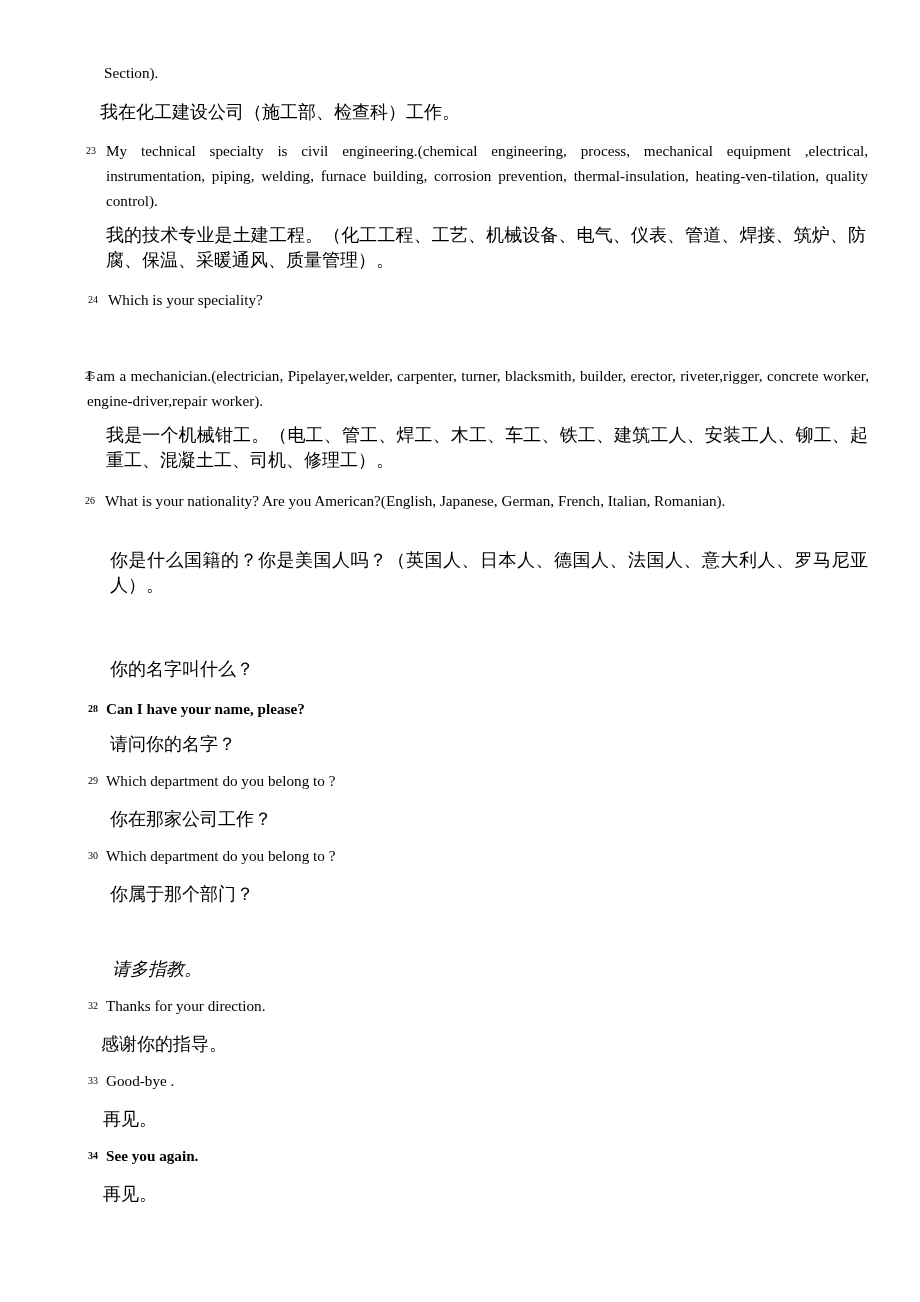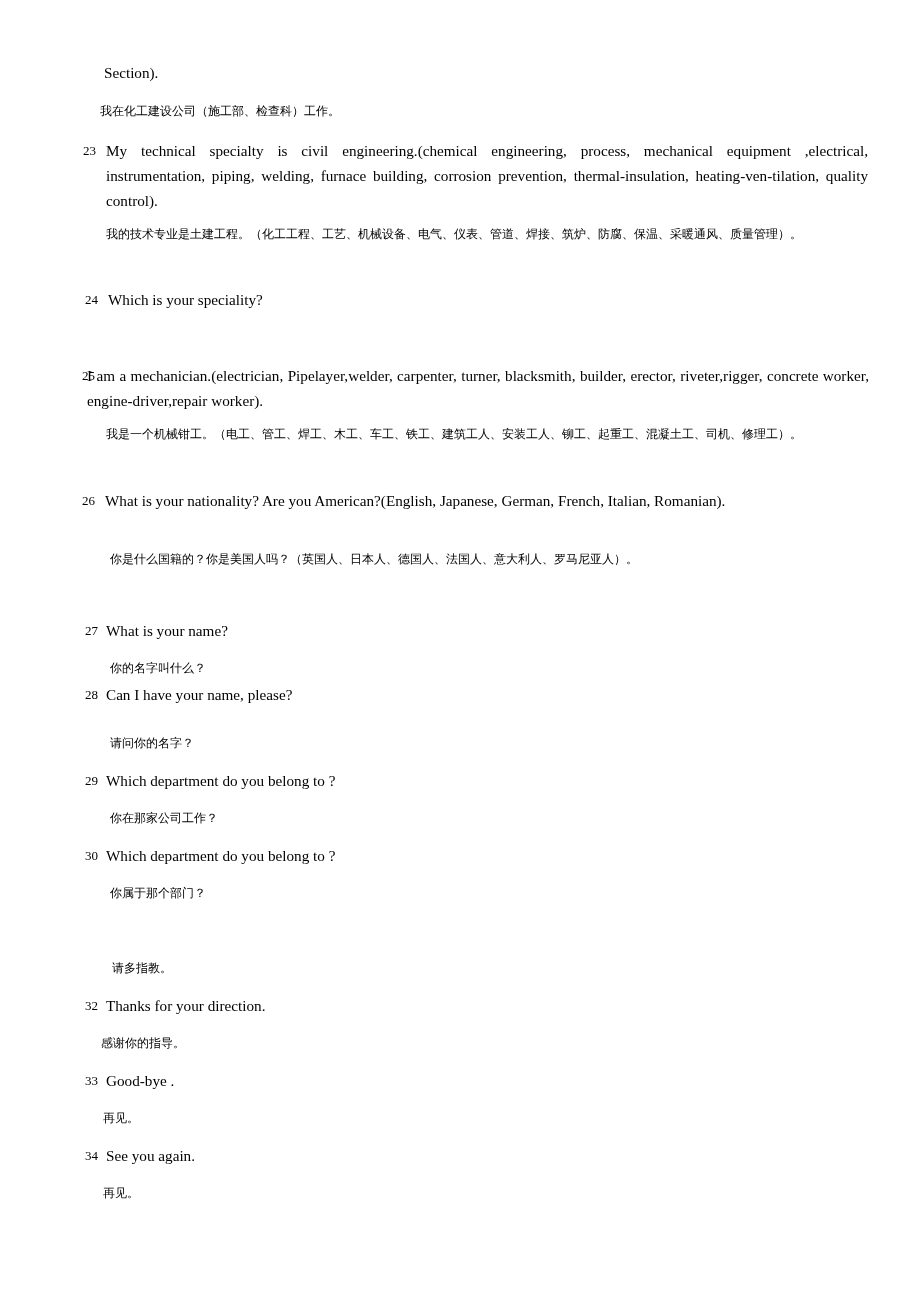--- a/index.html
+++ b/index.html
@@ -34,27 +34,27 @@
     color: #000;
   }
   .en-line.justify-all {
     text-align-last: left;
   }
 
   .num {
     position: absolute;
     width: 34px;
     text-align: right;
-    font-size: 13px;
+    font-size: 10px;
     line-height: 25px;
     color: #000;
   }
 
   .zh-line {
-    font-size: 12px;
+    font-size: 18px;
     line-height: 25px;
     font-family: "DejaVu Sans", "Liberation Sans", sans-serif;
     color: #000;
     text-align: justify;
     text-justify: inter-ideograph;
     letter-spacing: 0px;
   }
 
   
   .abs { position: absolute; }
@@ -94,29 +94,25 @@
   </div>
 
   <div class="abs" style="left:61px; top:488px; width:808px;">
     <div class="num" style="left:0px; top:0px;">26</div>
     <div class="en-line" style="margin-left:44px; text-align:justify; text-align-last:left;">What is your nationality? Are you American?(English, Japanese, German, French, Italian, Romanian).</div>
   </div>
   <div class="abs" style="left:110px; top:547px; width:758px;">
     <div class="zh-line" style="text-align:justify; text-align-last:left;">你是什么国籍的？你是美国人吗？（英国人、日本人、德国人、法国人、意大利人、罗马尼亚人）。</div>
   </div>
 
-  <div class="abs" style="left:64px; top:618px; width:806px;">
-    <div class="num" style="left:0px; top:0px;">27</div>
-    <div class="en-line" style="margin-left:42px; text-align:left;">What is your name?</div>
-  </div>
   <div class="abs" style="left:110px; top:656px; width:760px;">
     <div class="zh-line" style="text-align:left;">你的名字叫什么？</div>
   </div>
 
-  <div class="abs" style="left:64px; top:682px; width:806px;">
+  <div class="abs" style="left:64px; top:696px; width:806px;font-weight:bold;">
     <div class="num" style="left:0px; top:0px;">28</div>
     <div class="en-line" style="margin-left:42px; text-align:left;">Can I have your name, please?</div>
   </div>
   <div class="abs" style="left:110px; top:731px; width:760px;">
     <div class="zh-line" style="text-align:left;">请问你的名字？</div>
   </div>
 
   <div class="abs" style="left:64px; top:768px; width:806px;">
     <div class="num" style="left:0px; top:0px;">29</div>
     <div class="en-line" style="margin-left:42px; text-align:left;">Which department do you belong to ?</div>
@@ -127,40 +123,40 @@
 
   <div class="abs" style="left:64px; top:843px; width:806px;">
     <div class="num" style="left:0px; top:0px;">30</div>
     <div class="en-line" style="margin-left:42px; text-align:left;">Which department do you belong to ?</div>
   </div>
   <div class="abs" style="left:110px; top:881px; width:760px;">
     <div class="zh-line" style="text-align:left;">你属于那个部门？</div>
   </div>
 
   <div class="abs" style="left:112px; top:956px; width:760px;">
-    <div class="zh-line" style="text-align:left;">请多指教。</div>
+    <div class="zh-line" style="text-align:left;font-style:italic;">请多指教。</div>
   </div>
 
   <div class="abs" style="left:64px; top:993px; width:806px;">
     <div class="num" style="left:0px; top:0px;">32</div>
     <div class="en-line" style="margin-left:42px; text-align:left;">Thanks for your direction.</div>
   </div>
   <div class="abs" style="left:101px; top:1031px; width:760px;">
     <div class="zh-line" style="text-align:left;">感谢你的指导。</div>
   </div>
 
   <div class="abs" style="left:64px; top:1068px; width:806px;">
     <div class="num" style="left:0px; top:0px;">33</div>
     <div class="en-line" style="margin-left:42px; text-align:left;">Good-bye .</div>
   </div>
   <div class="abs" style="left:103px; top:1106px; width:760px;">
     <div class="zh-line" style="text-align:left;">再见。</div>
   </div>
 
-  <div class="abs" style="left:64px; top:1143px; width:806px;">
+  <div class="abs" style="left:64px; top:1143px; width:806px;font-weight:bold;">
     <div class="num" style="left:0px; top:0px;">34</div>
     <div class="en-line" style="margin-left:42px; text-align:left;">See you again.</div>
   </div>
   <div class="abs" style="left:103px; top:1181px; width:760px;">
     <div class="zh-line" style="text-align:left;">再见。</div>
   </div>
 
 </div>
 
 </body></html>

